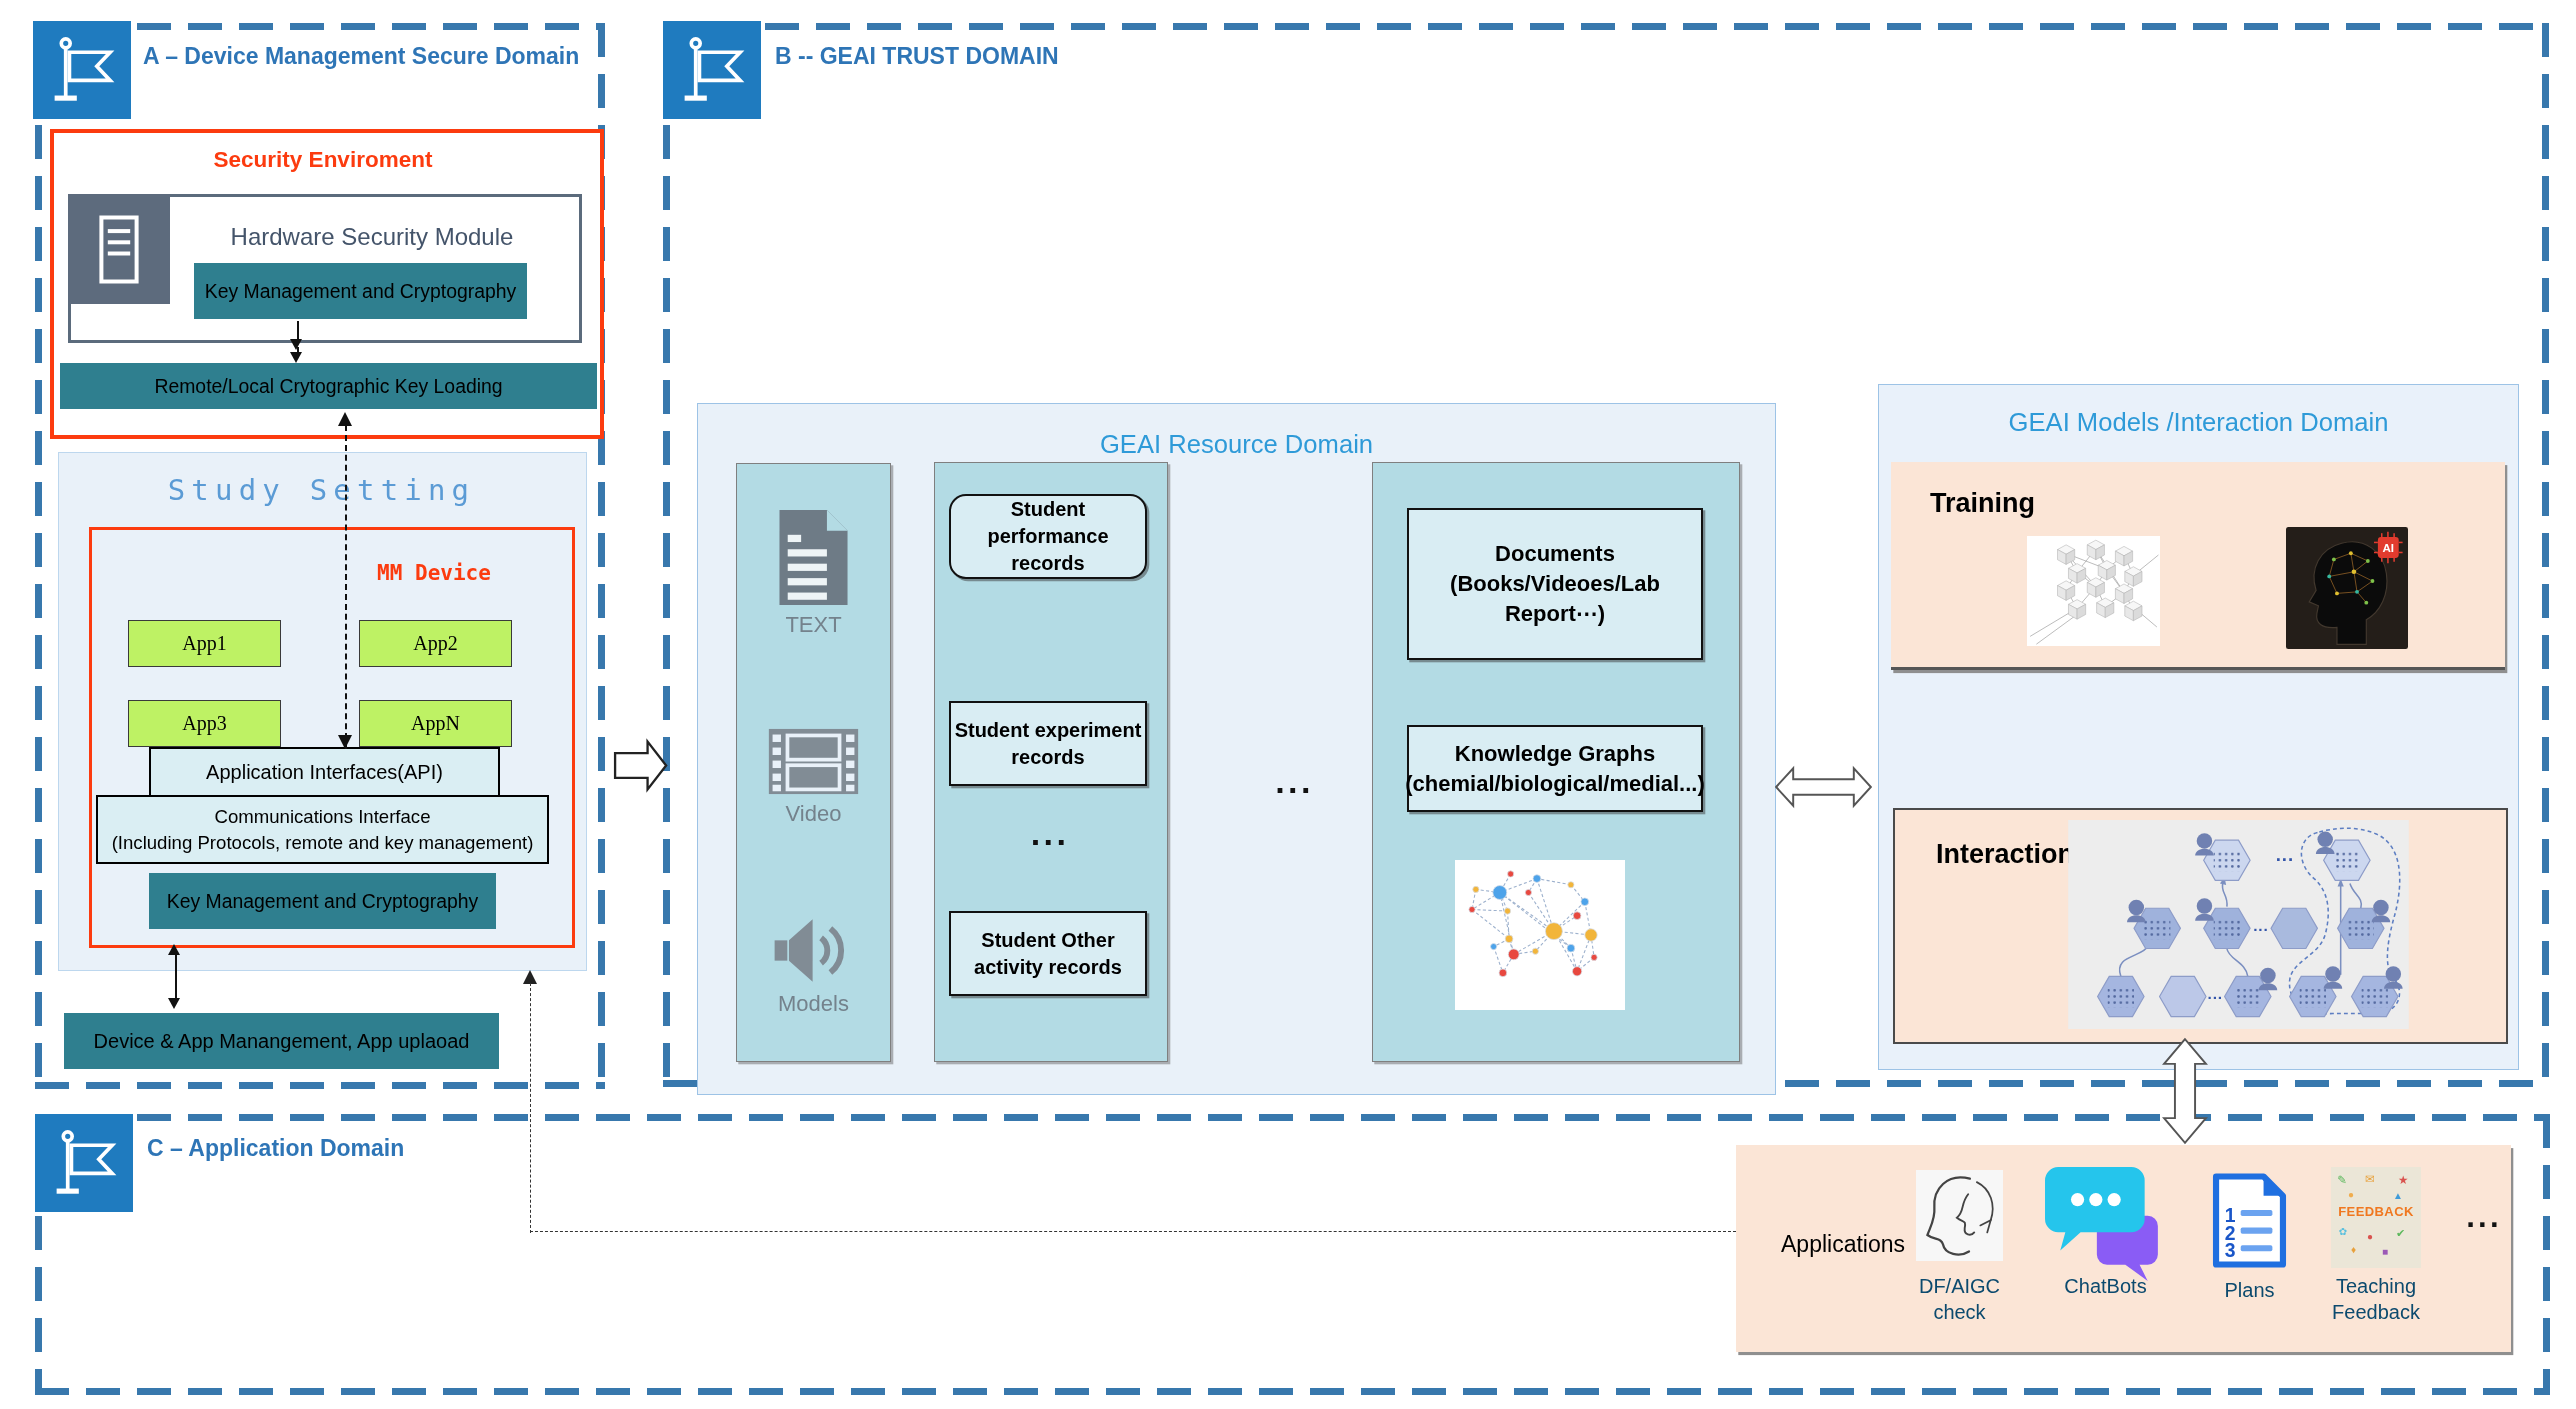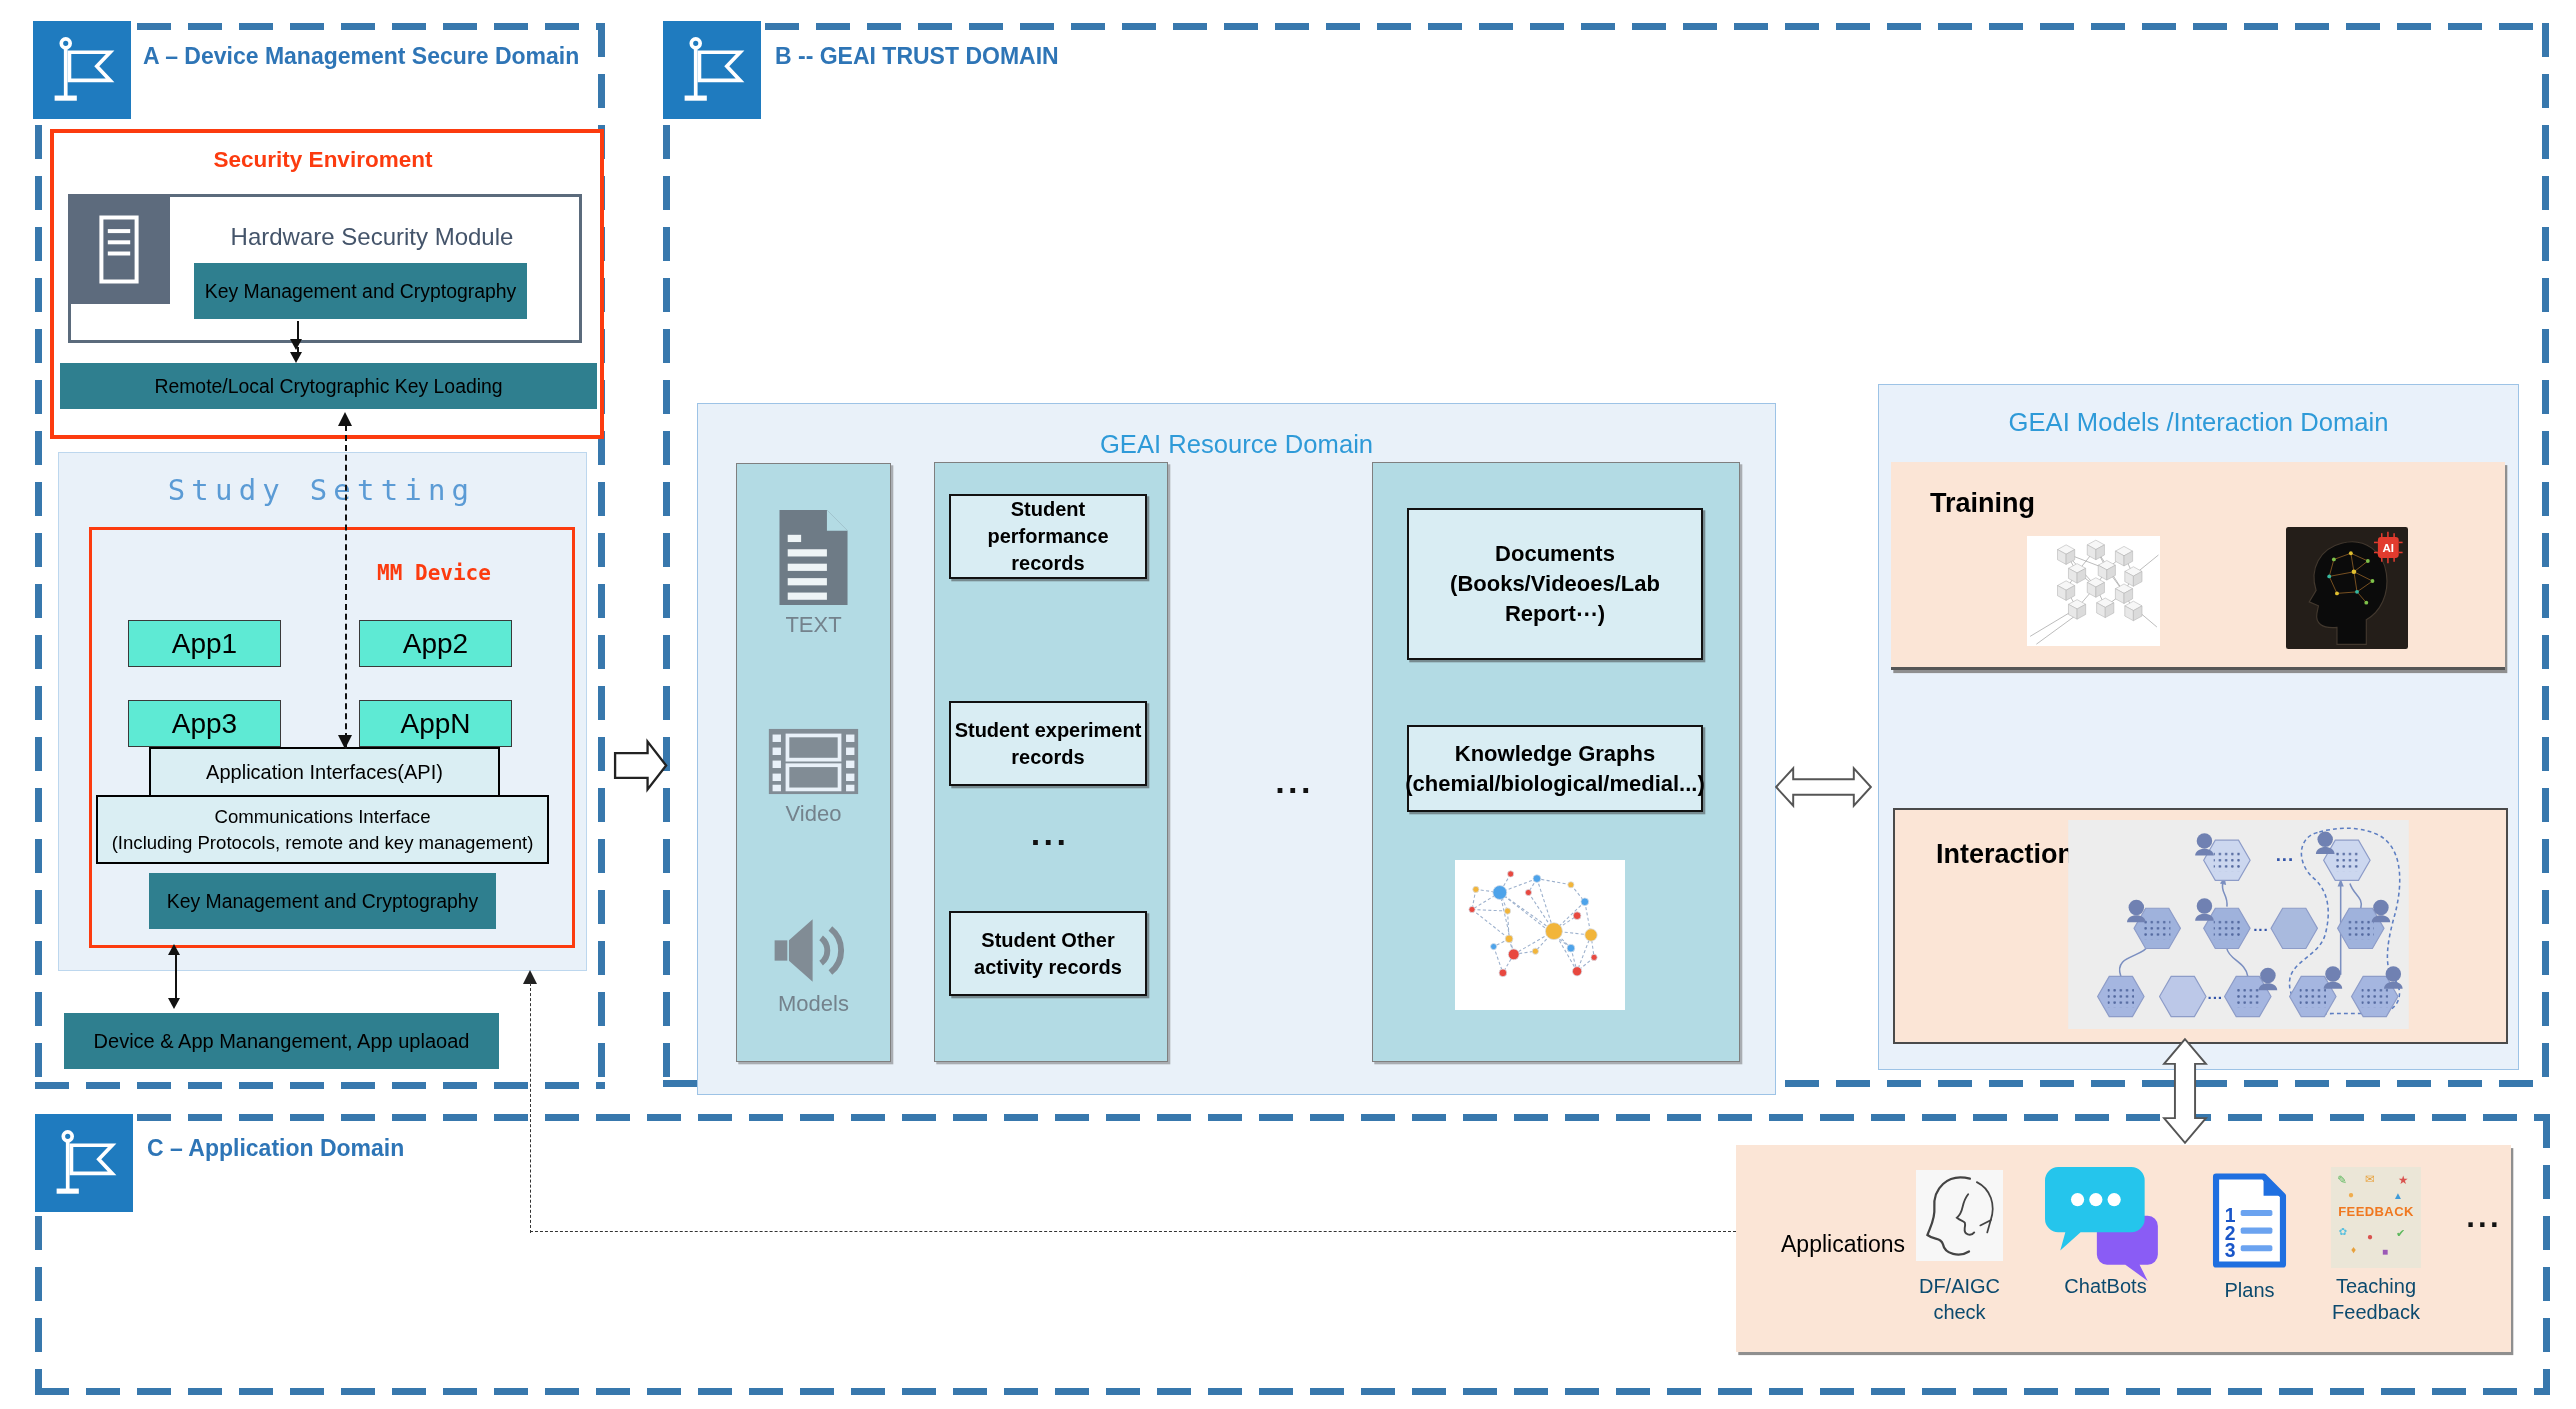--- a/index.html
+++ b/index.html
@@ -10,21 +10,21 @@
   .ddash{position:absolute;background-image:
       repeating-linear-gradient(90deg,#3878ad 0 34px,transparent 34px 51px),
       repeating-linear-gradient(90deg,#3878ad 0 34px,transparent 34px 51px),
       repeating-linear-gradient(180deg,#3878ad 0 34px,transparent 34px 51px),
       repeating-linear-gradient(180deg,#3878ad 0 34px,transparent 34px 51px);
     background-size:100% 7px,100% 7px,7px 100%,7px 100%;
     background-position:0 0,0 100%,0 0,100% 0;background-repeat:no-repeat;}
   .flag{position:absolute;width:98px;height:98px;background:#1f7bbf;display:flex;align-items:center;justify-content:center;}
   .dtitle{position:absolute;font-weight:bold;font-size:23px;color:#2e75b6;white-space:nowrap;}
   .teal{background:#2f7f8f;color:#000000;display:flex;align-items:center;justify-content:center;text-align:center;}
-  .blkbox{background:#5eead4;border:1.9px solid #3a3a3a;display:flex;align-items:center;justify-content:center;font-size:28px;}
+  .blkbox{background:#bef264;border:1.9px solid #3a3a3a;display:flex;align-items:center;justify-content:center;font-size:20px;font-family:Liberation Serif, serif;}
   .ltblue{background:#daeef3;border:2.3px solid #000;display:flex;align-items:center;justify-content:center;text-align:center;}
   .panel-title{position:absolute;width:100%;text-align:center;font-size:25.6px;color:#2e9ad8;}
   .col{position:absolute;background:#b3dbe4;border:1.5px solid #7f7f7f;box-shadow:2.3px 2.3px 0 rgba(90,90,90,.45);}
   .recbox{position:absolute;background:#d9edf3;border:2.3px solid #111;box-shadow:2.3px 2.3px 0 rgba(60,60,60,.5);
           display:flex;flex-direction:column;align-items:center;justify-content:center;text-align:center;
           font-weight:bold;font-size:20px;line-height:1.35;}
   .peach{position:absolute;background:#fbe5d6;box-shadow:2.3px 3.1px 0 #8f8f8f;}
   .dots{position:absolute;font-weight:bold;font-size:34px;color:#111;letter-spacing:1.5px;}
   .tri{position:absolute;width:0;height:0;}
   .tri-up{border-left:7.7px solid transparent;border-right:7.7px solid transparent;border-bottom:14px solid #111;}
@@ -174,21 +174,21 @@
         <rect x="4" y="30" width="15" height="24" fill="#818c95"></rect>
         <polygon points="21,30 49,5 49,79 21,54" fill="#818c95"></polygon>
         <path d="M59 27 a19 19 0 0 1 0 30" fill="none" stroke="#818c95" stroke-width="7"></path>
         <path d="M70 16 a33 33 0 0 1 0 52" fill="none" stroke="#818c95" stroke-width="7"></path>
       </svg>
       <div style="font-size:22px;color:#74828c;margin-top:4.6px;">Models</div>
     </div>
   </div>
 
   <div class="col" style="left:934px;top:462px;width:232px;height:598px;"></div>
-  <div class="recbox" style="left:949px;top:494px;width:194px;height:81px;">Student performance records</div>
+  <div class="recbox" style="left:949px;top:494px;width:194px;height:81px;border-radius:17px;">Student performance records</div>
   <div class="recbox" style="left:949px;top:701px;width:194px;height:81px;">Student experiment records</div>
   <div class="dots" style="left:934px;top:823px;width:232px;text-align:center;">···</div>
   <div class="recbox" style="left:949px;top:911px;width:194px;height:81px;">Student Other activity records</div>
 
   <div class="dots" style="left:1248px;top:771px;width:93px;text-align:center;">···</div>
 
   <div class="col" style="left:1372px;top:462px;width:366px;height:598px;"></div>
   <div class="recbox" style="left:1407px;top:508px;width:292px;height:148px;font-size:22px;">
     <span>Documents</span>
     <span>(Books/Videoes/Lab Report⋯)</span>

